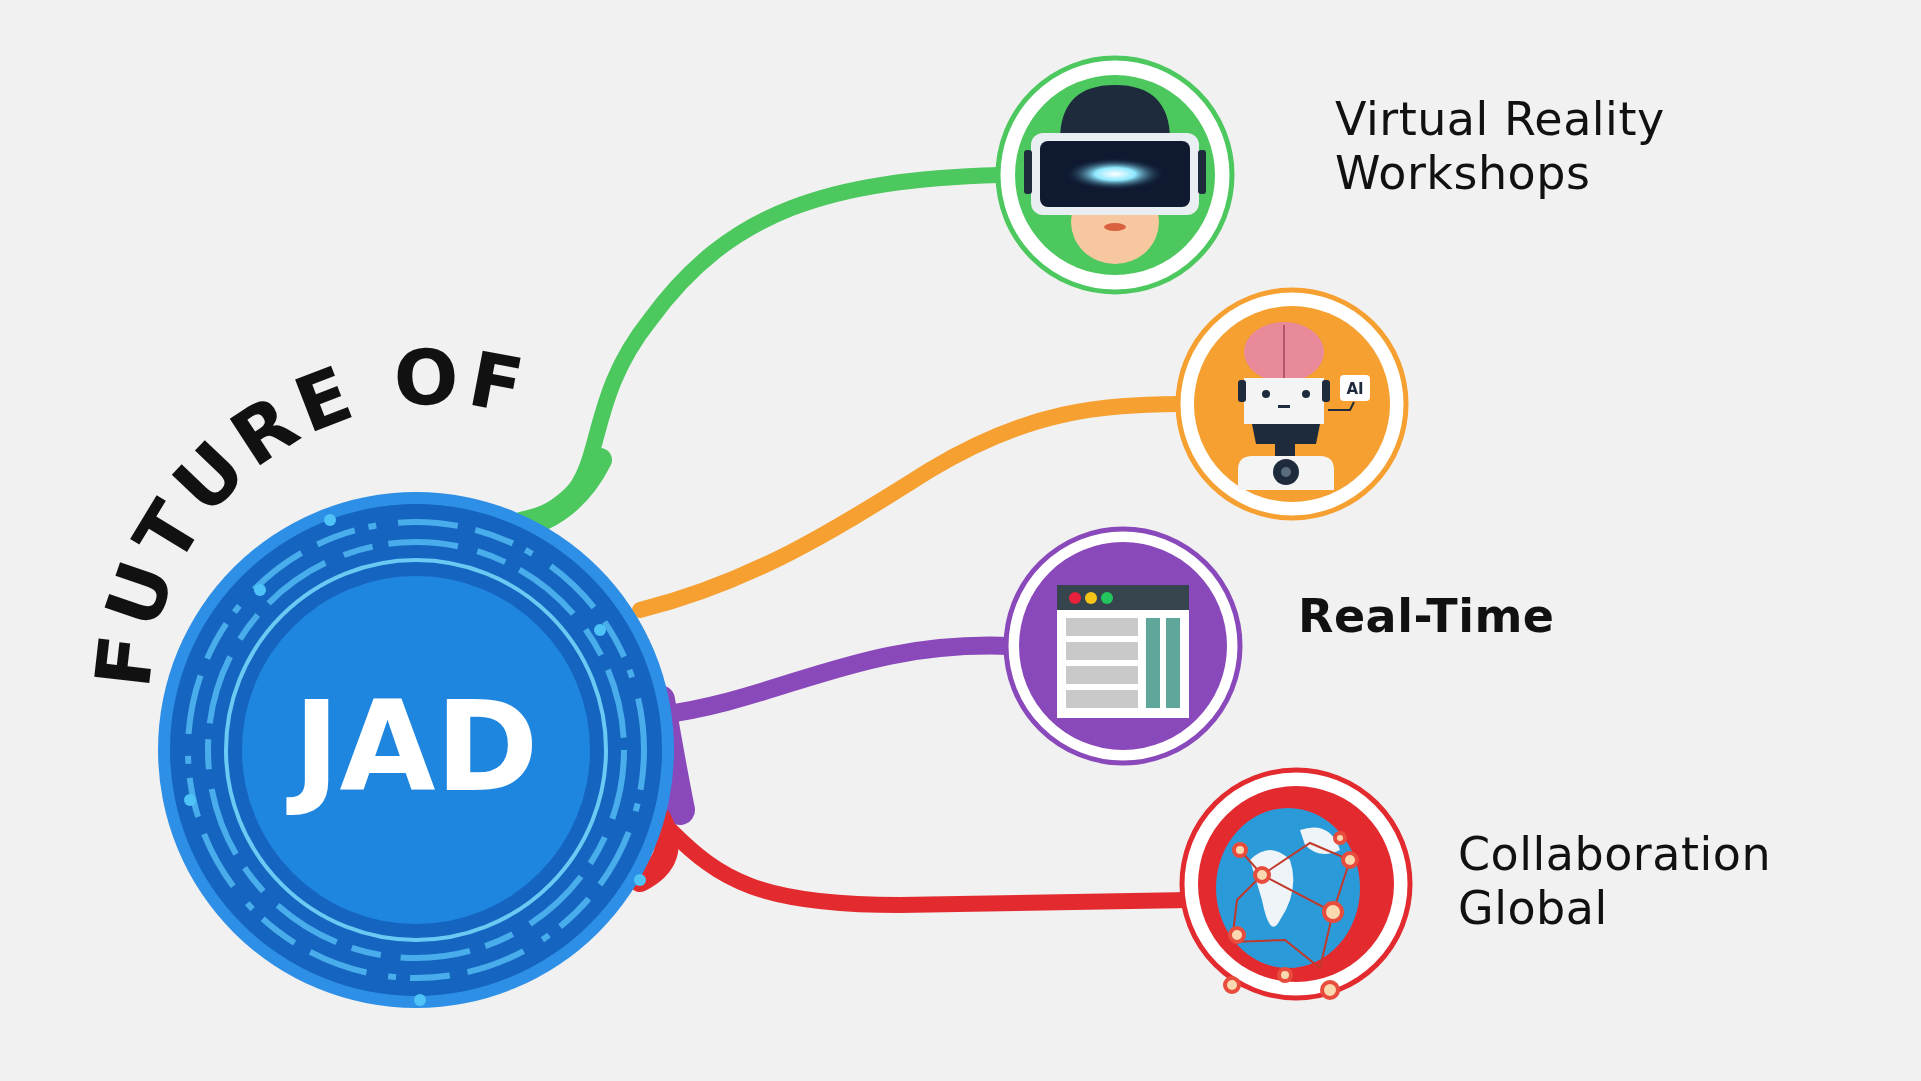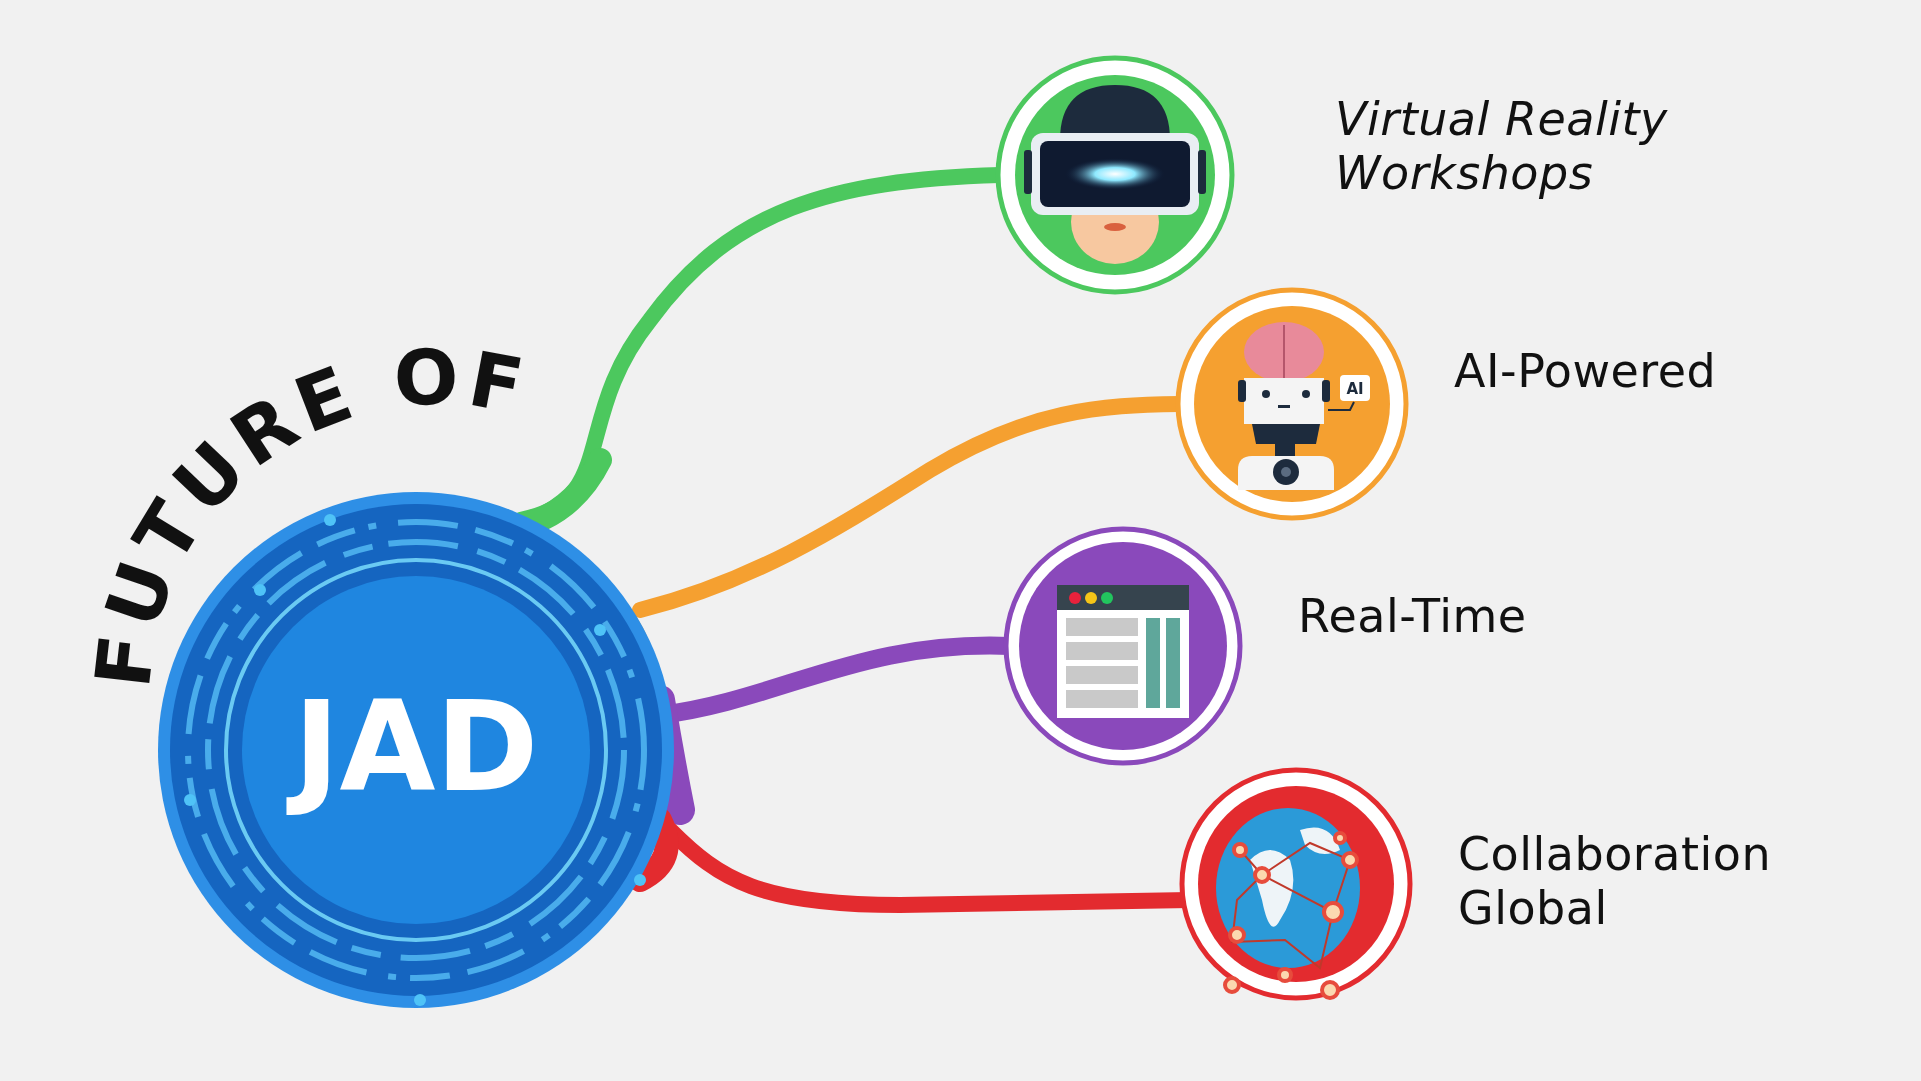--- a/index.html
+++ b/index.html
@@ -131,26 +131,25 @@
         <circle cx="1285" cy="975" r="6"></circle>
           <circle cx="1232" cy="985" r="7"></circle>
         <circle cx="1330" cy="990" r="8"></circle>
           <circle cx="1350" cy="860" r="7"></circle>
         <circle cx="1340" cy="838" r="5"></circle>
       </g>
     </g>
   </g>
 </svg>
 
-<div class="label" style="left:1335px;top:92px;font-style:italic;">
+<div class="label" style="left:1335px;top:92px;">
   <span>Virtual Reality</span>
   <span>Workshops</span>
 </div>
 <div class="label" style="left:1454px;top:344px;">
-  <span>AI-Powered</span>
 </div>
-<div class="label" style="left:1298px;top:589px;">
+<div class="label" style="left:1298px;top:589px;font-weight:bold;">
   <span>Real-Time</span>
 </div>
 <div class="label" style="left:1458px;top:827px;">
   <span>Collaboration</span>
   <span>Global</span>
 </div>
 
 </body></html>

